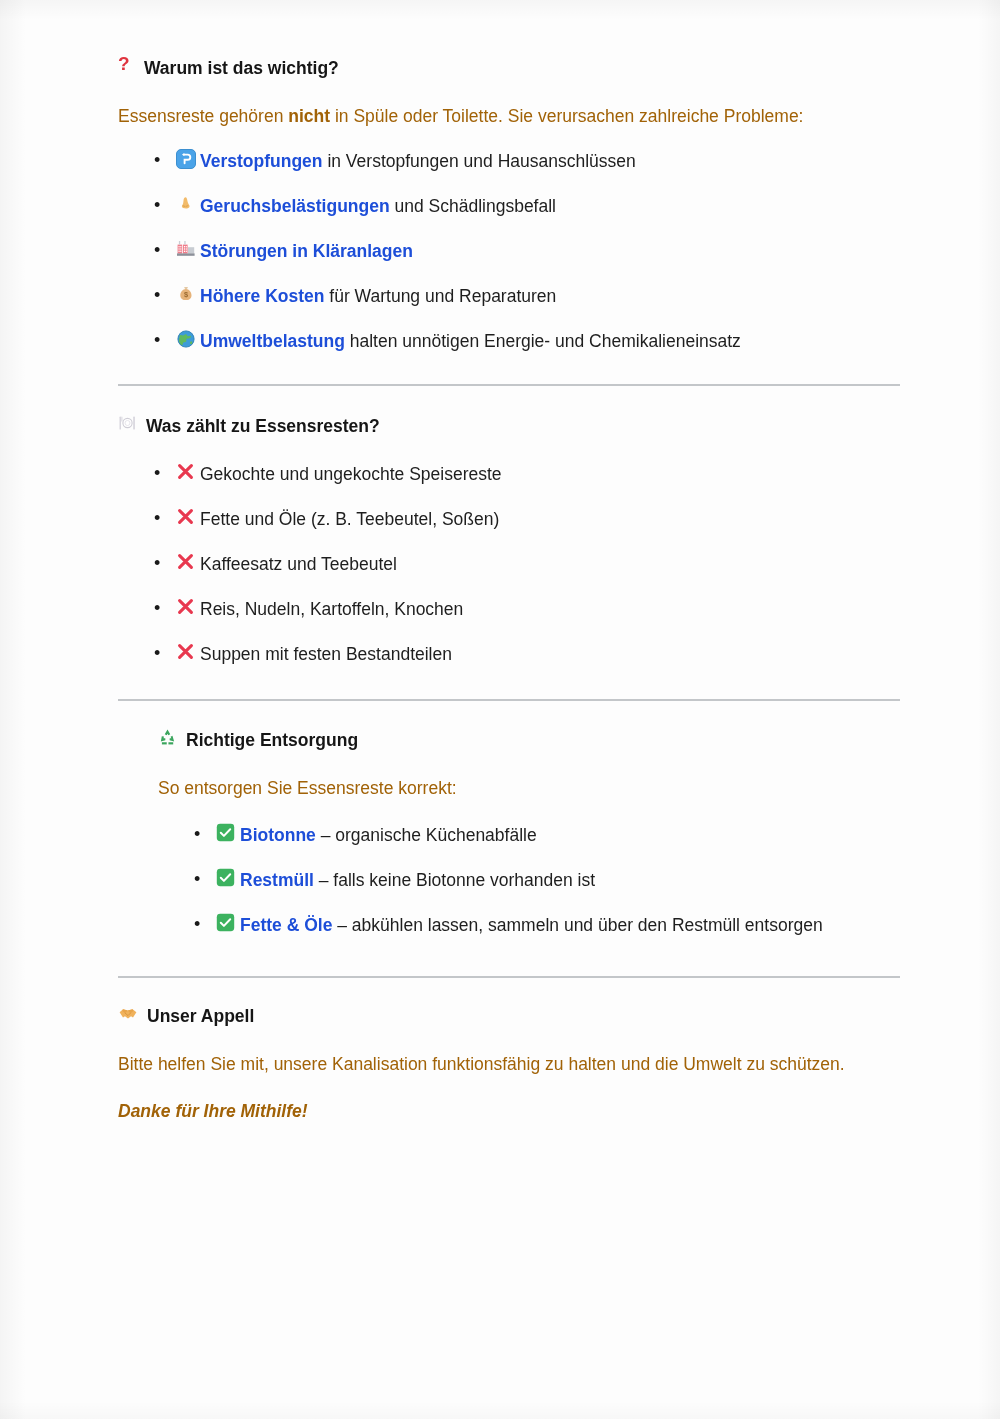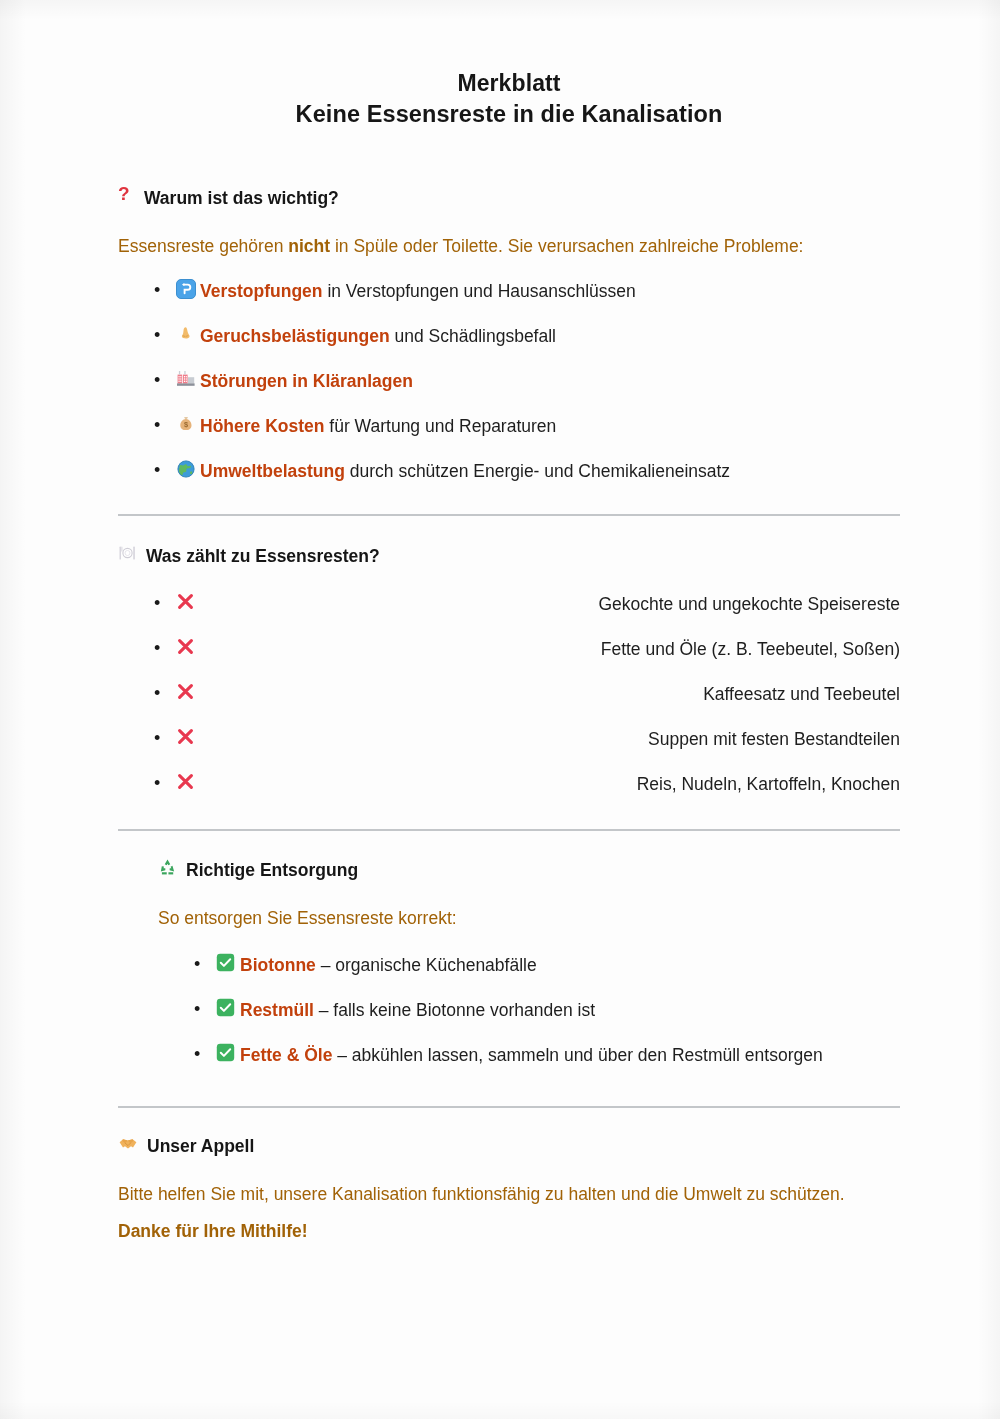--- a/index.html
+++ b/index.html
@@ -124,21 +124,21 @@
     left: 58px;
     top: 3px;
     width: 22px;
     height: 22px;
     line-height: 22px;
     font-size: 17px;
     text-align: left;
   }
   ul.bullets li b {
     font-weight: bold;
-    color: #c2410c;
+    color: #1d4ed8;
   }
 
   
   .ic {
     display: inline-block;
     vertical-align: middle;
   }
   .ic svg { display: block; }
 
   
@@ -149,24 +149,20 @@
     width: 782px;
     opacity: 0.85;
   }
 </style>
 </head>
 <body>
 
 <div class="page">
   <div class="content">
 
-    <div class="title-block">
-      <div class="title-line">Merkblatt</div>
-      <div class="title-line sub">Keine Essensreste in die Kanalisation</div>
-    </div>
 
     <div class="section" style="margin-top:52px;">
       <div class="section-heading">
         <span class="emoji ic">
           <svg width="17" height="22" viewBox="0 0 17 22">
             <text x="0" y="17" font-family="Liberation Sans, sans-serif" font-size="19" font-weight="bold" fill="#e0343f">?</text>
           </svg>
         </span>
         <span>Warum ist das wichtig?</span>
       </div>
@@ -234,21 +230,21 @@
         </li>
         <li>
           <span class="li-icon ic">
             <svg width="20" height="20" viewBox="0 0 20 20">
               <circle cx="10" cy="10" r="8.1" fill="#3d9bd8"></circle>
               <path d="M3.6 6.4 c1.5 -0.8 2.6 0.4 3.6 0.2 c1.1 -0.2 1.5 -1.6 2.8 -1.3 c1.0 0.25 0.6 1.5 1.7 1.8 c1.2 0.35 1.9 -0.9 2.9 -0.3 c0.9 0.5 0.2 2.0 -0.9 2.4 c-1.1 0.4 -2.4 -0.2 -3.2 0.7 c-0.7 0.8 0.3 1.8 -0.3 2.6 c-0.7 0.9 -2.1 0.5 -2.9 1.2 c-0.8 0.7 -0.2 2.2 -1.2 2.6 c-1.2 0.45 -2.2 -1.3 -2.7 -2.7 c-0.6 -1.7 -0.7 -4.0 0.2 -5.2 z" fill="#5fb95f"></path>
               <path d="M15.6 12.3 c0.9 0.5 1.2 1.8 0.5 2.6 c-0.7 0.8 -1.8 0.2 -2.1 -0.7 c-0.3 -0.9 0.7 -2.4 1.6 -1.9 z" fill="#5fb95f"></path>
               <circle cx="10" cy="10" r="8.1" fill="none" stroke="#2a7fb5" stroke-width="0.9"></circle>
             </svg>
           </span>
-          <b>Umweltbelastung</b><span> durch schützen Energie- und Chemikalieneinsatz</span>
+          <b>Umweltbelastung</b><span> halten unnötigen Energie- und Chemikalieneinsatz</span>
         </li>
       </ul>
     </div>
 
     <div class="divider" style="margin-top:28px;"></div>
 
     <div class="section" style="margin-top:8px;">
       <div class="section-heading">
         <span class="emoji ic">
           <svg width="19" height="20" viewBox="0 0 19 20">
@@ -256,21 +252,21 @@
             <circle cx="9.5" cy="10" r="2.5" fill="none" stroke="#e0dee6" stroke-width="0.8"></circle>
             <rect x="1.5" y="3.6" width="1.5" height="13" rx="0.6" fill="#d8d6de"></rect>
             <rect x="3.4" y="3.6" width="1.0" height="5" rx="0.4" fill="#d8d6de"></rect>
             <rect x="15.2" y="3.6" width="1.7" height="13" rx="0.7" fill="#d8d6de"></rect>
           </svg>
         </span>
         <span>Was zählt zu Essensresten?</span>
       </div>
 
 
-      <ul class="bullets" style="margin-top:16px;text-align:right;">
+      <ul class="bullets" style="margin-top:16px;">
         <li>
           <span class="li-icon ic">
             <svg width="19" height="19" viewBox="0 0 19 19">
               <path d="M3.6 3.6 L15.4 15.4 M15.4 3.6 L3.6 15.4" stroke="#e8384f" stroke-width="3.1" stroke-linecap="round"></path>
             </svg>
           </span>
           <span>Gekochte und ungekochte Speisereste</span>
         </li>
         <li>
           <span class="li-icon ic">
@@ -287,29 +283,29 @@
             </svg>
           </span>
           <span>Kaffeesatz und Teebeutel</span>
         </li>
         <li>
           <span class="li-icon ic">
             <svg width="19" height="19" viewBox="0 0 19 19">
               <path d="M3.6 3.6 L15.4 15.4 M15.4 3.6 L3.6 15.4" stroke="#e8384f" stroke-width="3.1" stroke-linecap="round"></path>
             </svg>
           </span>
+          <span>Reis, Nudeln, Kartoffeln, Knochen</span>
+        </li>
+        <li>
+          <span class="li-icon ic">
+            <svg width="19" height="19" viewBox="0 0 19 19">
+              <path d="M3.6 3.6 L15.4 15.4 M15.4 3.6 L3.6 15.4" stroke="#e8384f" stroke-width="3.1" stroke-linecap="round"></path>
+            </svg>
+          </span>
           <span>Suppen mit festen Bestandteilen</span>
-        </li>
-        <li>
-          <span class="li-icon ic">
-            <svg width="19" height="19" viewBox="0 0 19 19">
-              <path d="M3.6 3.6 L15.4 15.4 M15.4 3.6 L3.6 15.4" stroke="#e8384f" stroke-width="3.1" stroke-linecap="round"></path>
-            </svg>
-          </span>
-          <span>Reis, Nudeln, Kartoffeln, Knochen</span>
         </li>
       </ul>
     </div>
 
     <div class="divider" style="margin-top:30px;"></div>
 
     <div class="section" style="margin-top:22px;margin-left:40px;">
       <div class="section-heading">
         <span class="emoji ic">
           <svg width="19" height="19" viewBox="0 0 20 20">
@@ -369,17 +365,17 @@
             <path d="M1.6 7.2 L5.0 4.2 L9.8 5.4 L14.6 4.2 L18.4 7.2 L15.0 12.6 L13.0 11.2 L10.0 13.6 L7.0 11.2 L5.0 12.6 z" fill="#f0b25c"></path>
             <path d="M5.0 4.2 L9.8 5.4 L7.2 8.2 L4.2 6.0 z" fill="#e8a44a"></path>
             <path d="M14.6 4.2 L9.8 5.4 L12.4 8.2 L15.4 6.0 z" fill="#e8a44a"></path>
             <path d="M7.2 8.2 L10.0 10.6 L12.4 8.2" fill="none" stroke="#d8953c" stroke-width="0.9" stroke-linecap="round"></path>
           </svg>
         </span>
         <span>Unser Appell</span>
       </div>
 
       <p class="para" style="max-width:740px;">Bitte helfen Sie mit, unsere Kanalisation funktionsfähig zu halten und die Umwelt zu schützen.</p>
-      <p class="para bold" style="margin-top:6px;">Danke für Ihre Mithilfe!</p>
+      <p class="para bold" style="margin-top:16px;font-style:italic;">Danke für Ihre Mithilfe!</p>
     </div>
 
   </div>
 </div>
 
 </body></html>

